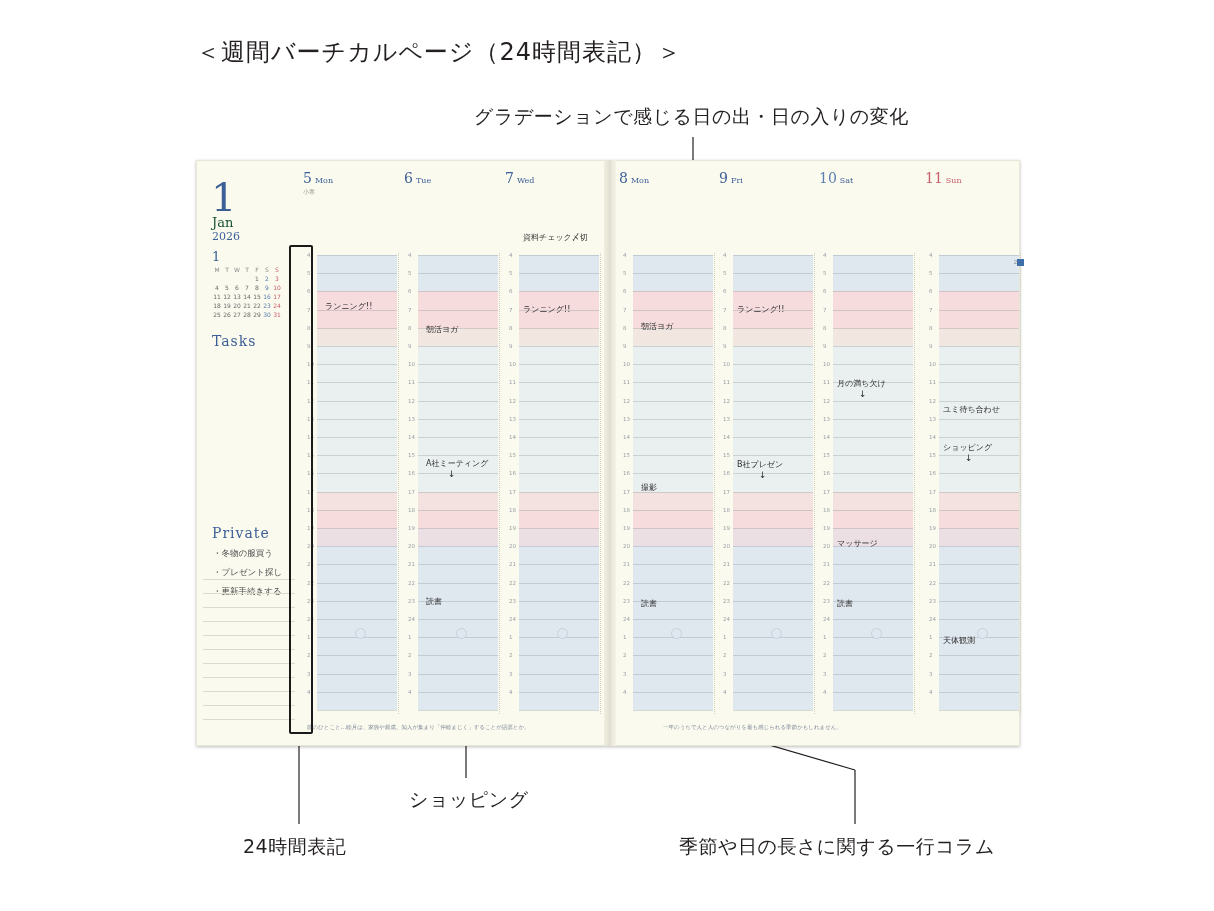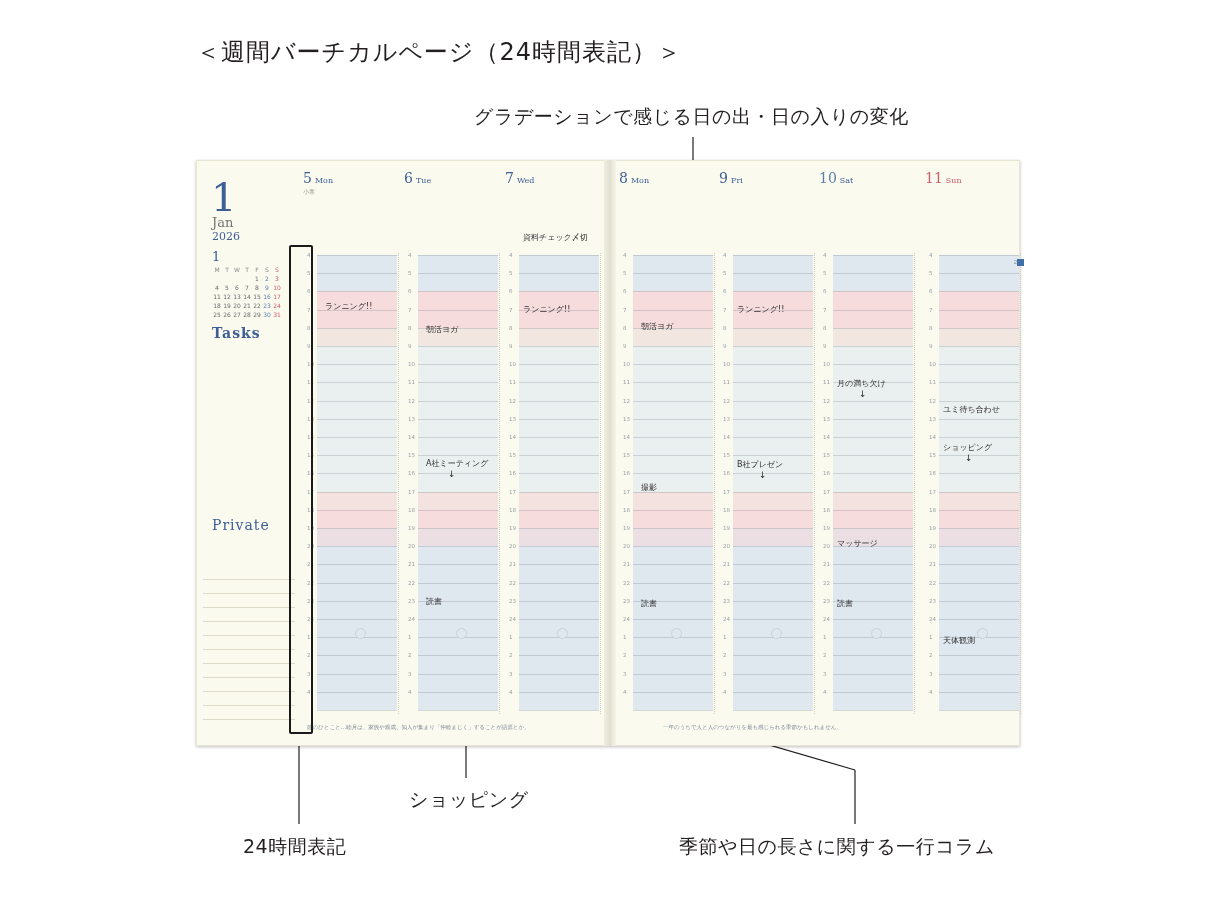--- a/index.html
+++ b/index.html
@@ -45,21 +45,21 @@
   }
   #spine{left:604px;top:160px;width:12px;height:586px;
     background:linear-gradient(to right,#f0eee0,#e3e1d2 45%,#d9d7c7 50%,#e9e7d9 60%,#f5f3e6);}
   .page{position:absolute;top:0;height:586px;}
   #page-left{left:0;width:412px;}
   #page-right{left:416px;width:408px;}
 
   
   #index-col{position:absolute;left:6px;top:8px;width:96px;height:570px;}
   #big-month{font-size:40px;color:#3c5f96;font-family:"DejaVu Serif",serif;line-height:.9;margin:10px 0 0 8px;}
-  #month-en{font-size:13px;color:#737373;margin-left:9px;font-family:"DejaVu Serif",serif;}
+  #month-en{font-size:13px;color:#14532d;margin-left:9px;font-family:"DejaVu Serif",serif;}
   #year-txt{font-size:11px;color:#3c5f96;margin-left:9px;font-family:"DejaVu Serif",serif;}
   #mini-month-num{font-size:13px;color:#3c5f96;margin:6px 0 1px 9px;font-family:"DejaVu Serif",serif;}
   #mini-cal{margin-left:9px;font-size:6px;color:#6b6b6b;font-family:"DejaVu Sans",sans-serif;}
   #mini-cal table{border-collapse:collapse;}
   #mini-cal td{width:10px;text-align:center;padding:0.5px 0;line-height:8px;}
   #mini-cal .hd{color:#8a8a8a;}
   #mini-cal .sun{color:#c9606a;}
   #mini-cal .sat{color:#5a7fae;}
   .sec-title{font-size:14px;color:#3c5f96;font-family:"DejaVu Serif",serif;margin-left:9px;letter-spacing:1px;}
   .task-line{font-size:8.5px;color:#4a4a4a;margin-left:10px;margin-top:6px;font-family:"DejaVu Sans",sans-serif;}
@@ -168,23 +168,28 @@
                 <td class="">27</td>
                 <td class="">28</td>
                 <td class="">29</td>
                 <td class="sat">30</td>
                 <td class="sun">31</td>
               </tr>
             </tbody>
           </table>
         </div>
 
-      <div class="sec-title" style="margin-top:6px;font-weight:bold;">Tasks</div>
+      <div class="sec-title" style="margin-top:14px;">Tasks</div>
 
       <div class="sec-title" style="margin-top:176px;">Private</div>
+      <div id="private-list">
+          <div class="priv-line">・冬物の服買う</div>
+          <div class="priv-line">・プレゼント探し</div>
+          <div class="priv-line">・更新手続きする</div>
+        </div>
     </div>
     <div id="left-rules">
         <div class="rule" style="top: 418px;"></div>
         <div class="rule" style="top: 432px;"></div>
         <div class="rule" style="top: 446px;"></div>
         <div class="rule" style="top: 460px;"></div>
         <div class="rule" style="top: 474px;"></div>
         <div class="rule" style="top: 488px;"></div>
         <div class="rule" style="top: 502px;"></div>
         <div class="rule" style="top: 516px;"></div>

